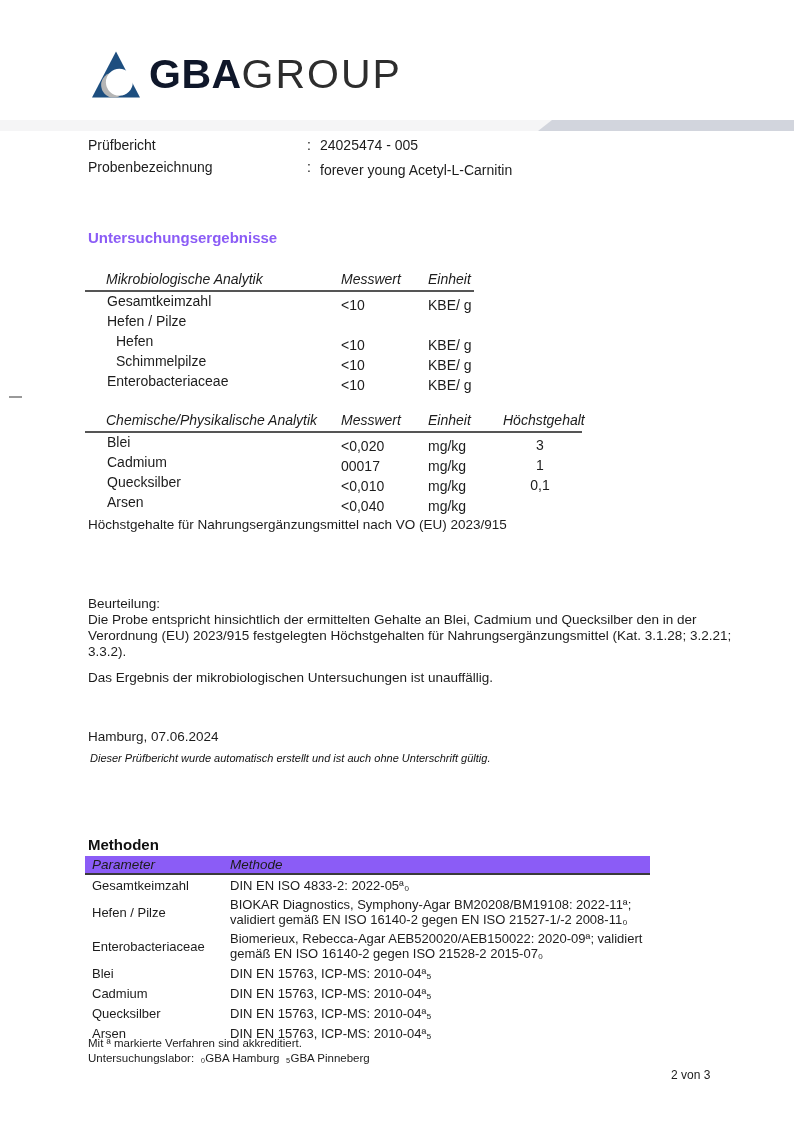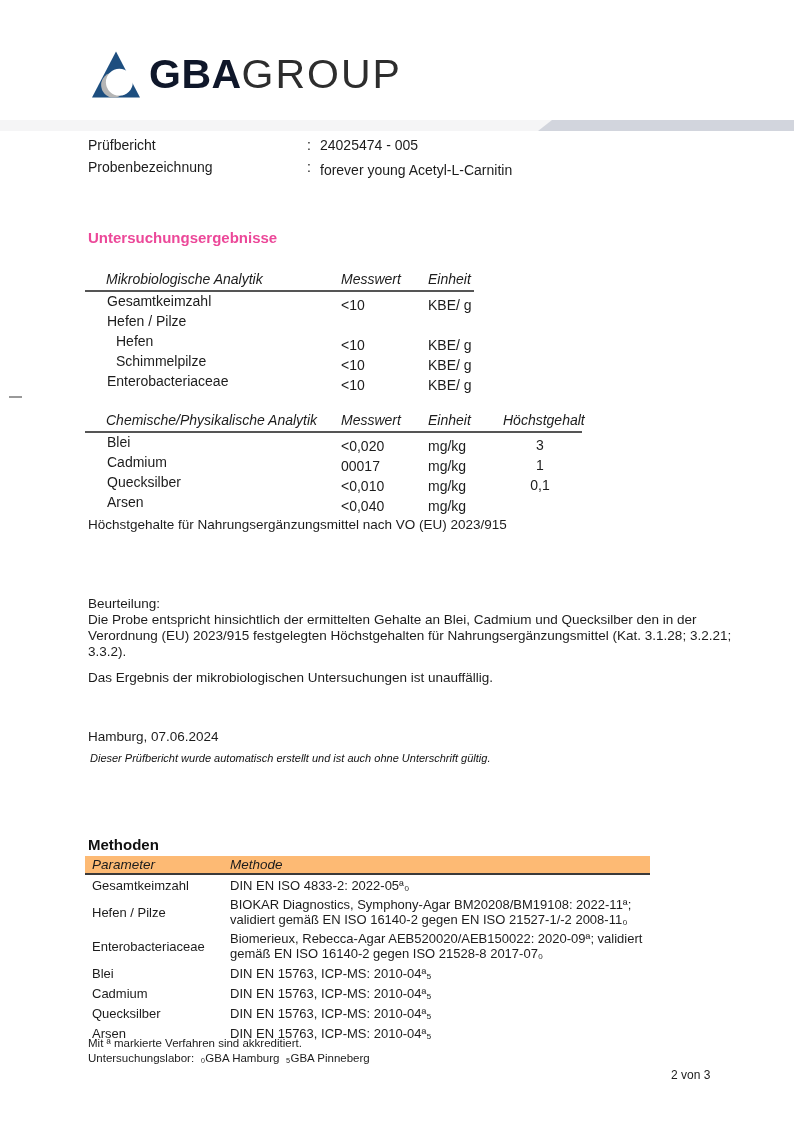--- a/index.html
+++ b/index.html
@@ -19,21 +19,21 @@
              clip-path:polygon(14px 0,100% 0,100% 100%,0 100%);}
 
   
   .info{position:absolute;left:88px;top:137px;font-size:14px;}
   .info-row{display:flex;height:22px;}
   .info-label{width:219px;}
   .info-colon{width:13px;}
   .shift3{position:relative;top:3px;}
 
   
-  .sec-heading{position:absolute;left:88px;font-size:15px;font-weight:700;color:#ec4899;}
+  .sec-heading{position:absolute;left:88px;font-size:15px;font-weight:700;color:#8b5cf6;}
 
   
   .rtable{position:absolute;left:85px;width:600px;font-size:14px;}
   .rhead{position:relative;height:19px;font-style:italic;}
   .rhead span{position:absolute;top:0;}
   .rule{height:2px;background:#555;}
   .rrow{position:relative;height:20px;}
   .rrow span{position:absolute;}
   .c-param{left:22px;top:1px;}
   .c-param.indent{left:31px;}
@@ -48,21 +48,21 @@
   .note-line{position:absolute;left:88px;font-size:13.5px;}
 
   
   .assessment{position:absolute;left:88px;top:596px;width:664px;font-size:13.5px;line-height:16px;}
   .pre{white-space:pre-line;}
   .auto-note{position:absolute;left:90px;top:752px;font-size:11px;font-style:italic;color:#111;}
 
   
   .methods{position:absolute;left:85px;top:836px;width:565px;font-size:13px;}
   .m-heading{font-size:15px;font-weight:700;color:#111;margin-left:3px;}
-  .m-head{margin-top:3px;height:17px;background:#fdba74;display:grid;
+  .m-head{margin-top:3px;height:17px;background:#8b5cf6;display:grid;
           grid-template-columns:138px 1fr;align-items:center;padding-left:7px;
           font-style:italic;font-size:13.5px;}
   .m-rule{height:2px;background:#3a3a3a;}
   .m-row{display:grid;grid-template-columns:138px 1fr;align-items:center;
          padding:2px 0 2px 7px;min-height:16px;}
   .m-method{line-height:15px;white-space:pre-line;}
 
   .footer-notes{position:absolute;left:88px;top:1036px;font-size:11.5px;line-height:14.5px;}
   .labs{white-space:pre;text-align:center;}
   .page-num{position:absolute;left:671px;top:1068px;font-size:12px;}
@@ -198,21 +198,21 @@
       <span class="m-method">DIN EN ISO 4833-2: 2022-05ª₀</span>
     </div>
     <div class="m-row">
       <span>Hefen / Pilze</span>
       <span class="m-method">BIOKAR Diagnostics, Symphony-Agar BM20208/BM19108: 2022-11ª;
 validiert gemäß EN ISO 16140-2 gegen EN ISO 21527-1/-2 2008-11₀</span>
     </div>
     <div class="m-row">
       <span>Enterobacteriaceae</span>
       <span class="m-method">Biomerieux, Rebecca-Agar AEB520020/AEB150022: 2020-09ª; validiert
-gemäß EN ISO 16140-2 gegen ISO 21528-8 2017-07₀</span>
+gemäß EN ISO 16140-2 gegen ISO 21528-2 2015-07₀</span>
     </div>
     <div class="m-row">
       <span>Blei</span>
       <span class="m-method">DIN EN 15763, ICP-MS: 2010-04ª₅</span>
     </div>
     <div class="m-row">
       <span>Cadmium</span>
       <span class="m-method">DIN EN 15763, ICP-MS: 2010-04ª₅</span>
     </div>
     <div class="m-row">

